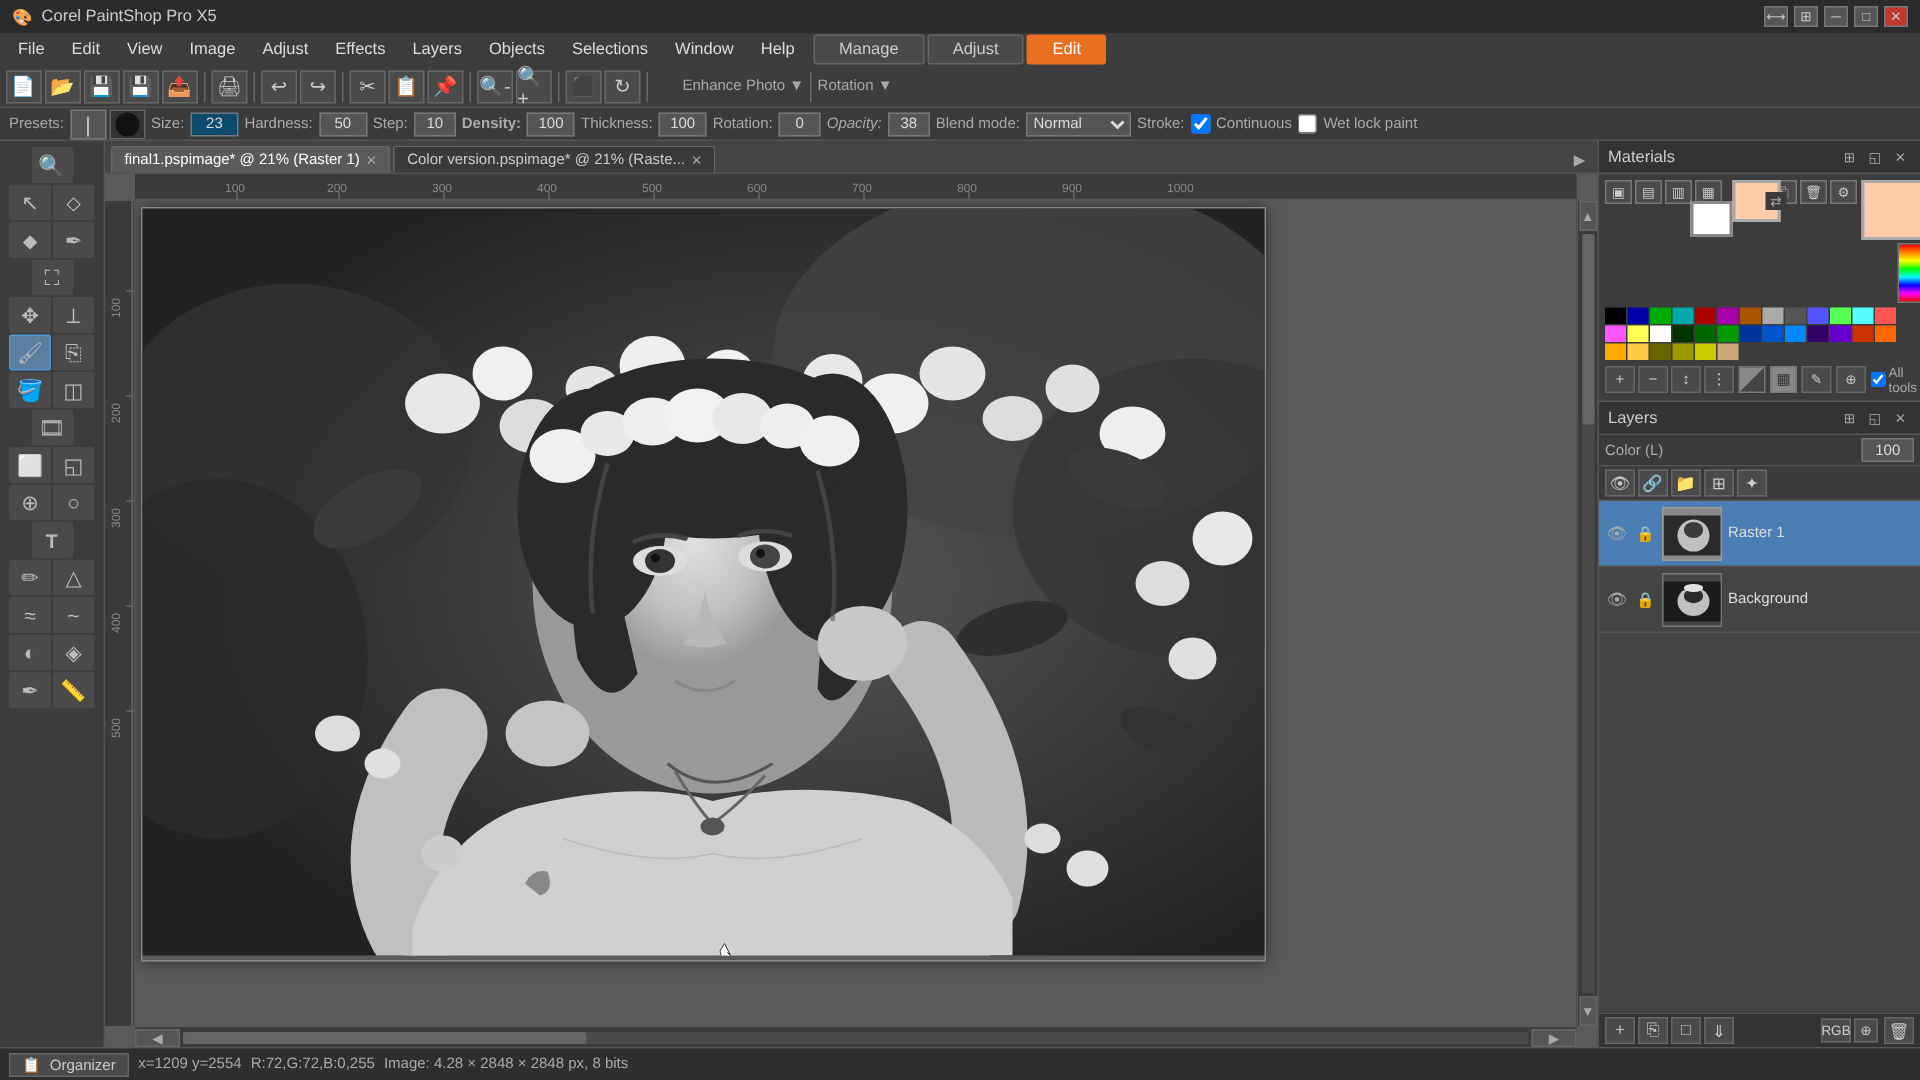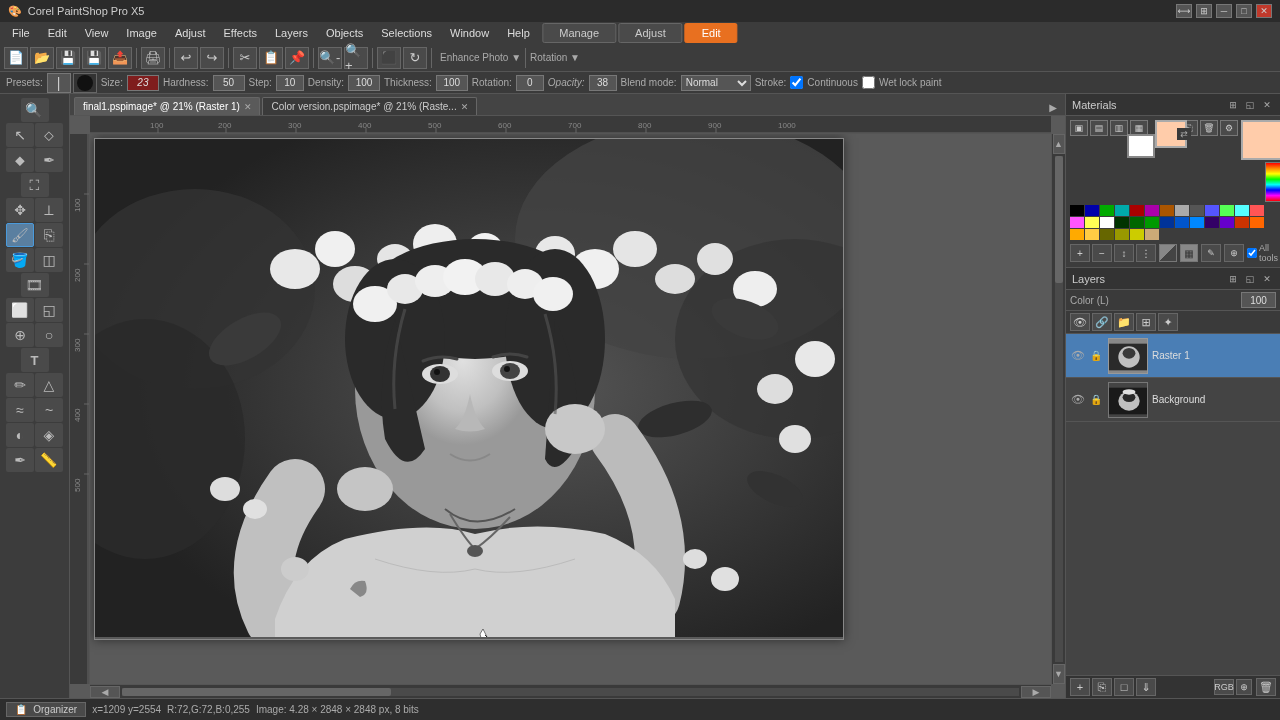--- a/index.html
+++ b/index.html
@@ -456,40 +456,40 @@
   <div class="tb-btn">✂</div>
   <div class="tb-btn">📋</div>
   <div class="tb-btn">📌</div>
   <div class="tb-sep"></div>
   <div class="tb-btn">🔍-</div>
   <div class="tb-btn">🔍+</div>
   <div class="tb-sep"></div>
   <div class="tb-btn">⬛</div>
   <div class="tb-btn">↻</div>
   <div class="tb-sep"></div>
-  <span style="font-size:10px; color:#aaa; margin-left:4px;">Enhance Photo ▼</span>
+  <span style="font-size:10px; color:#aaa; margin-left:19px;">Enhance Photo ▼</span>
   <div class="tb-sep"></div>
   <span style="font-size:10px; color:#aaa;">Rotation ▼</span>
 </div>
 
 <div id="tool-options-bar" style="background:#3a3a3a; height:22px; display:flex; align-items:center; padding:0 6px; gap:4px; border-bottom:1px solid #555; font-size:10px; color:#ccc;">
   <span style="color:#aaa;">Presets:</span>
   <div style="display:flex;align-items:center;gap:2px;">
     <div style="width:24px;height:20px;background:#555;border:1px solid #777;display:flex;align-items:center;justify-content:center;font-size:14px;">|</div>
     <div style="width:24px;height:20px;background:#333;border:1px solid #666;display:flex;align-items:center;justify-content:center;">
       <div style="width:16px;height:16px;background:#111;border-radius:50%;"></div>
     </div>
   </div>
   <span style="color:#aaa;">Size:</span>
-  <input class="opt-input" type="text" value="23" style="width: 32px; background: #7f1d1d; border: 1px solid rgb(119, 119, 119); color: rgb(221, 221, 221); font-size: 10px; height: 16px; text-align: center; font-style: italic;">
+  <input class="opt-input" type="text" value="23" style="width: 32px; background: #0c4a6e; border: 1px solid rgb(119, 119, 119); color: rgb(221, 221, 221); font-size: 10px; height: 16px; text-align: center;">
   <span style="color:#aaa;">Hardness:</span>
   <input class="opt-input" type="text" value="50" style="width: 32px; background: rgb(85, 85, 85); border: 1px solid rgb(119, 119, 119); color: rgb(221, 221, 221); font-size: 10px; height: 16px; text-align: center;">
   <span style="color:#aaa;">Step:</span>
   <input class="opt-input" type="text" value="10" style="width: 28px; background: rgb(85, 85, 85); border: 1px solid rgb(119, 119, 119); color: rgb(221, 221, 221); font-size: 10px; height: 16px; text-align: center;">
-  <span style="color:#aaa;">Density:</span>
+  <span style="color:#aaa;font-weight:bold;">Density:</span>
   <input class="opt-input" type="text" value="100" style="width: 32px; background: rgb(85, 85, 85); border: 1px solid rgb(119, 119, 119); color: rgb(221, 221, 221); font-size: 10px; height: 16px; text-align: center;">
   <span style="color:#aaa;">Thickness:</span>
   <input class="opt-input" type="text" value="100" style="width: 32px; background: rgb(85, 85, 85); border: 1px solid rgb(119, 119, 119); color: rgb(221, 221, 221); font-size: 10px; height: 16px; text-align: center;">
   <span style="color:#aaa;">Rotation:</span>
   <input class="opt-input" type="text" value="0" style="width: 28px; background: rgb(85, 85, 85); border: 1px solid rgb(119, 119, 119); color: rgb(221, 221, 221); font-size: 10px; height: 16px; text-align: center;">
   <span style="color:#aaa;font-style:italic;">Opacity:</span>
   <input class="opt-input" type="text" value="38" style="width: 28px; background: rgb(85, 85, 85); border: 1px solid rgb(119, 119, 119); color: rgb(221, 221, 221); font-size: 10px; height: 16px; text-align: center;">
   <span style="color:#aaa;">Blend mode:</span>
   <select class="blend-select" style="background:#555; border:1px solid #777; color:#ddd; font-size:10px; height:16px; width:70px;">
     <option>Normal</option>

